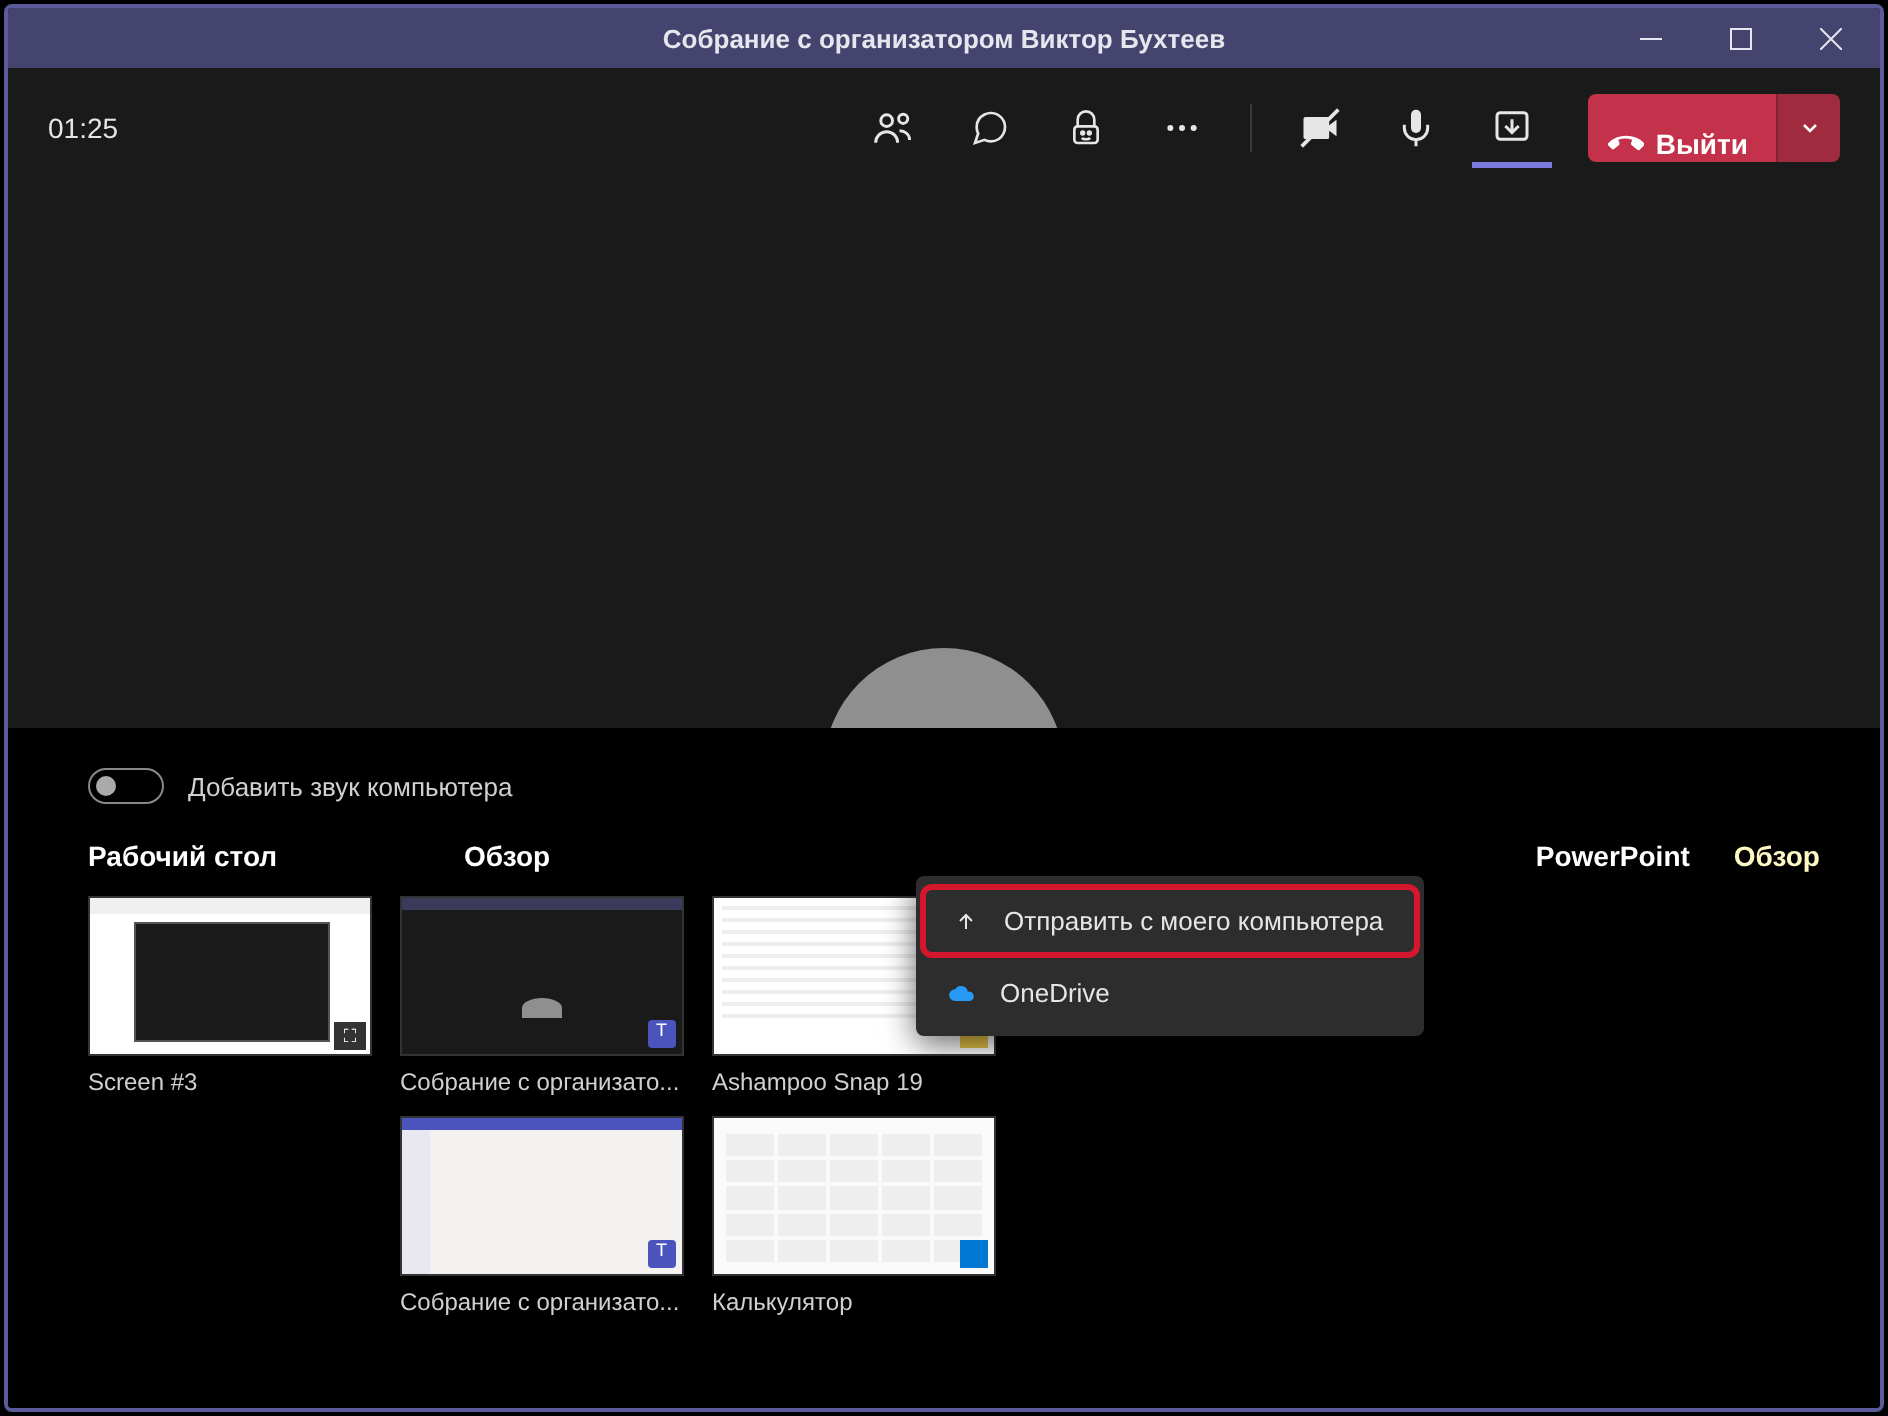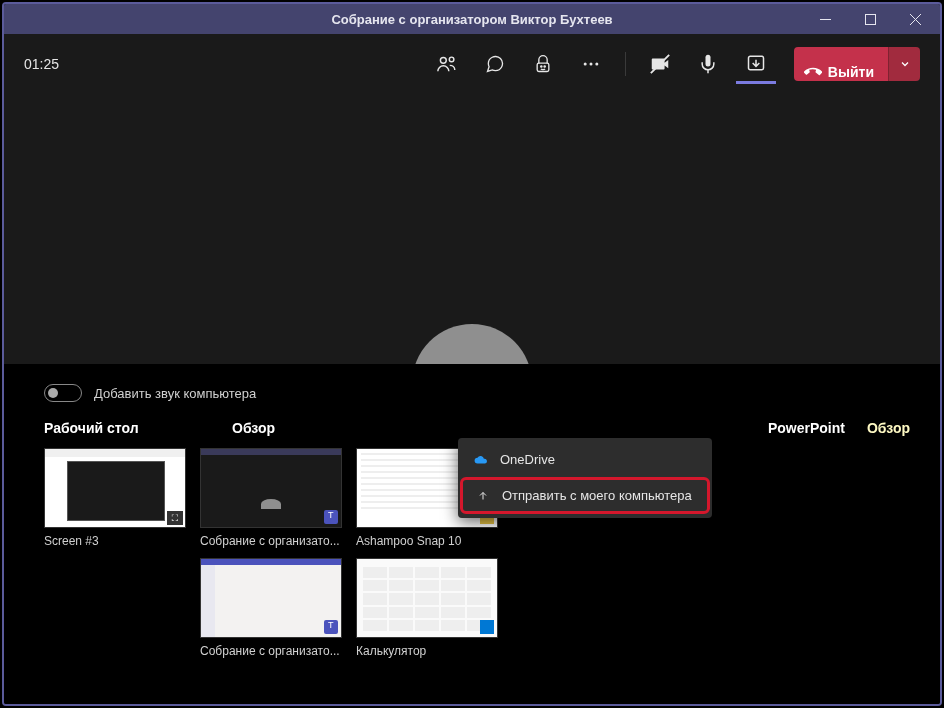--- a/index.html
+++ b/index.html
@@ -204,40 +204,40 @@
             <div class="blob"></div>
             <div class="icon"></div>
           </div>
         <div class="thumb-label">Собрание с организато...</div>
       </div>
       <div class="thumb">
         <div class="thumb-img t-snap">
             <div class="lines"></div>
             <div class="yellow"></div>
           </div>
-        <div class="thumb-label">Ashampoo Snap 10</div>
+        <div class="thumb-label">Ashampoo Snap 19</div>
       </div>
 
       <div class="popup">
+        <div class="menu-item highlighted">
+          <span class="mi-icon">
+            <svg width="12" height="12" viewBox="0 0 24 24" fill="none" stroke="#e6e6e6" stroke-width="2">
+                <path d="M12 19V5M6 11l6-6 6 6"></path>
+              </svg>
+          </span>
+          <span>Отправить с моего компьютера</span>
+        </div>
         <div class="menu-item">
           <span class="mi-icon">
             <svg width="14" height="10" viewBox="0 0 24 16">
                 <path d="M6 14a5 5 0 010-10 6 6 0 0111 2 4 4 0 012 8H6z" fill="#2899f5"></path>
               </svg>
           </span>
           <span>OneDrive</span>
         </div>
-        <div class="menu-item highlighted">
-          <span class="mi-icon">
-            <svg width="12" height="12" viewBox="0 0 24 24" fill="none" stroke="#e6e6e6" stroke-width="2">
-                <path d="M12 19V5M6 11l6-6 6 6"></path>
-              </svg>
-          </span>
-          <span>Отправить с моего компьютера</span>
-        </div>
       </div>
     </div>
 
     <div class="thumbs-row" style="margin-left:156px;">
       <div class="thumb">
         <div class="thumb-img t-teams-light">
             <div class="hdr"></div>
             <div class="side"></div>
             <div class="icon"></div>
           </div>

